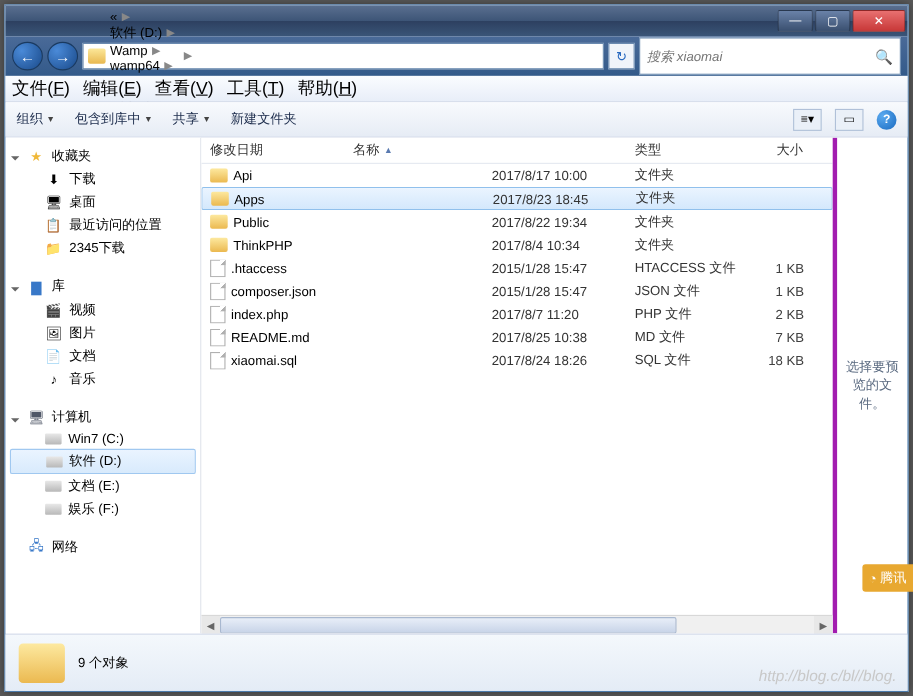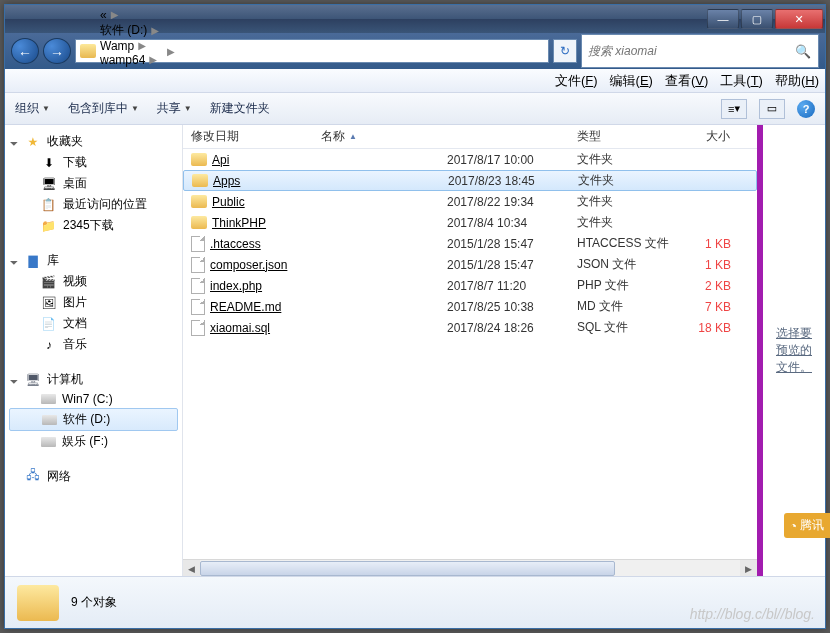--- a/index.html
+++ b/index.html
@@ -13,21 +13,21 @@
 .nav { height: 36px; background: linear-gradient(to bottom, #4a6a98 0%, #335a8a 100%); display: flex; align-items: center; padding: 0 6px; gap: 4px; }
 .nav-btn { width: 28px; height: 26px; background: radial-gradient(circle at 30% 30%, #4a8ad8, #1a4a8a); border: 1px solid #1a3a60; border-radius: 50%; color: #fff; display: flex; align-items: center; justify-content: center; font-size: 14px; cursor: pointer; }
 .addr { flex: 1; height: 24px; background: #fff; border: 1px solid #6a8ab0; display: flex; align-items: center; font-size: 12px; padding: 0 4px; }
 .addr .folder-ico { width: 16px; height: 14px; background: linear-gradient(to bottom, #fce89a, #e8b850); border-radius: 2px; margin-right: 4px; flex-shrink: 0; }
 .crumb { display: flex; align-items: center; color: #000; cursor: pointer; white-space: nowrap; }
 .crumb .sep { color: #888; padding: 0 4px; font-size: 10px; }
 .addr-refresh { width: 24px; height: 24px; background: #f0f4fa; border: 1px solid #6a8ab0; display: flex; align-items: center; justify-content: center; color: #2a6ac0; cursor: pointer; font-size: 12px; }
 .search { width: 238px; height: 24px; background: #fff; border: 1px solid #6a8ab0; display: flex; align-items: center; padding: 16px 6px; }
 .search input { flex: 1; border: none; outline: none; font-style: italic; color: #888; font-size: 12px; }
 .search .sicon { color: #2a6ac0; font-size: 13px; cursor: pointer; }
-.menubar { height: 24px; background: linear-gradient(to bottom, #fafcff, #e8eef8); border-bottom: 1px solid #d0d8e8; display: flex; align-items: center; padding: 0 6px; font-size: 13px; gap: 12px; justify-content: flex-end; }
+.menubar { height: 24px; background: linear-gradient(to bottom, #fafcff, #e8eef8); border-bottom: 1px solid #d0d8e8; display: flex; align-items: center; padding: 0 6px; font-size: 16px; gap: 12px; }
 .menuitem { cursor: pointer; }
 .menuitem u { text-decoration: underline; }
 .toolbar { height: 32px; background: linear-gradient(to bottom, #f8fafd, #e6ecf5); border-bottom: 1px solid #d0d8e8; display: flex; align-items: center; padding: 0 10px; font-size: 12px; gap: 18px; }
 .tbitem { display: flex; align-items: center; gap: 3px; cursor: pointer; color: #1a2a4a; }
 .tbitem .dd { font-size: 8px; color: #444; }
 .tb-right { margin-left: auto; display: flex; align-items: center; gap: 12px; }
 .view-icon { width: 26px; height: 20px; border: 1px solid #b0c0d8; background: #eaf0f8; display: flex; align-items: center; justify-content: center; font-size: 11px; cursor: pointer; }
 .help { width: 18px; height: 18px; background: radial-gradient(circle at 30% 30%, #5aaaf0, #1a6ac0); border-radius: 50%; color: #fff; display: flex; align-items: center; justify-content: center; font-size: 11px; font-weight: bold; cursor: pointer; }
 .body { flex: 1; display: flex; overflow: hidden; }
 .sidebar { width: 178px; background: #fff; border-right: 1px solid #e0e4ec; overflow-y: auto; padding: 6px 0; font-size: 12px; }
@@ -48,28 +48,28 @@
 .col { padding: 4px 8px; border-right: 1px solid transparent; cursor: pointer; display: flex; align-items: center; }
 .col-name { width: 256px; }
 .col-date { width: 130px; }
 .col-type { width: 112px; }
 .col-size { width: 58px; text-align: left; justify-content: flex-end; }
 .col .sort { font-size: 8px; color: #5a7ab0; margin-left: 4px; }
 .rows { flex: 1; overflow-y: auto; overflow-x: auto; }
 .row { display: flex; height: 21px; align-items: center; font-size: 12px; padding: 0; cursor: pointer; }
 .row.sel { background: linear-gradient(to bottom, #eaf4ff, #d4e8fc); border: 1px solid #90c0ec; border-radius: 2px; }
 .row .cell { padding: 0 8px; white-space: nowrap; overflow: hidden; }
-.row .c-name { width: 256px; display: flex; align-items: center; gap: 5px; text-decoration: underline; }
+.row .c-name { width: 256px; display: flex; align-items: center; gap: 5px; }
 .row .c-date { width: 130px; color: #333; }
 .row .c-type { width: 112px; color: #333; }
-.row .c-size { width: 58px; text-align: right; color: #ef4444; }
+.row .c-size { width: 58px; text-align: right; color: #404040; }
 .fico-folder { width: 16px; height: 13px; background: linear-gradient(to bottom, #fde9a0, #ebb950); border-radius: 2px; flex-shrink: 0; }
 .fico-file { width: 14px; height: 16px; background: #fff; border: 1px solid #b0b0b0; flex-shrink: 0; position: relative; }
 .fico-file::after { content: ""; position: absolute; top: -1px; right: -1px; width: 5px; height: 5px; background: linear-gradient(135deg, #fff 50%, #b0b0b0 50%); }
-.preview { width: 68px; border-left: 6px solid #a21caf; display: flex; align-items: center; justify-content: center; padding: 8px; font-size: 12px; color: #5a6a80; text-align: center; writing-mode: horizontal-tb; text-decoration: underline; }
+.preview { width: 68px; border-left: 4px solid #a21caf; display: flex; align-items: center; justify-content: center; padding: 8px; font-size: 12px; color: #5a6a80; text-align: center; writing-mode: horizontal-tb; }
 .hscroll { height: 17px; background: #f0f0f0; border-top: 1px solid #d8d8d8; position: relative; }
 .hscroll .thumb { position: absolute; left: 17px; width: 415px; height: 15px; top: 1px; background: linear-gradient(to bottom, #e8eef8, #c8d4e8); border: 1px solid #a8b8d0; border-radius: 2px; }
 .hscroll .arr { position: absolute; width: 17px; height: 17px; top: 0; background: #e8e8e8; display: flex; align-items: center; justify-content: center; font-size: 9px; color: #666; cursor: pointer; }
 .hscroll .arr-l { left: 0; }
 .hscroll .arr-r { right: 0; }
 .status { height: 52px; background: linear-gradient(to bottom, #f4f8fc, #e4ecf6); border-top: 1px solid #d0d8e8; display: flex; align-items: center; padding: 0 12px; font-size: 12px; gap: 12px; position: relative; }
 .status .big-folder { width: 42px; height: 36px; background: linear-gradient(to bottom, #fde9a0, #ebb950); border-radius: 4px; }
 .watermark { position: absolute; right: 10px; bottom: 6px; color: #c8c8c8; font-style: italic; font-size: 14px; }
 .side-tab { position: absolute; right: 0; top: 513px; background: #e8a830; color: #fff; font-size: 12px; padding: 4px 6px; border-radius: 3px 0 0 3px; display: flex; align-items: center; gap: 3px; }
 </style>
@@ -218,20 +218,24 @@
             <div class="sb-item">
               <span class="ico ico-drive"></span>
               <span>Win7 (C:)</span>
             </div>
             <div class="sb-item sel">
               <span class="ico ico-drive"></span>
               <span>软件 (D:)</span>
             </div>
             <div class="sb-item">
               <span class="ico ico-drive"></span>
+              <span>文档 (E:)</span>
+            </div>
+            <div class="sb-item">
+              <span class="ico ico-drive"></span>
               <span>娱乐 (F:)</span>
             </div>
           </div>
       </div>
       <div class="sb-group">
         <div class="sb-hdr">
             <span class="ico ico-net">🖧</span>
             <span>网络</span>
           </div>
       </div>

